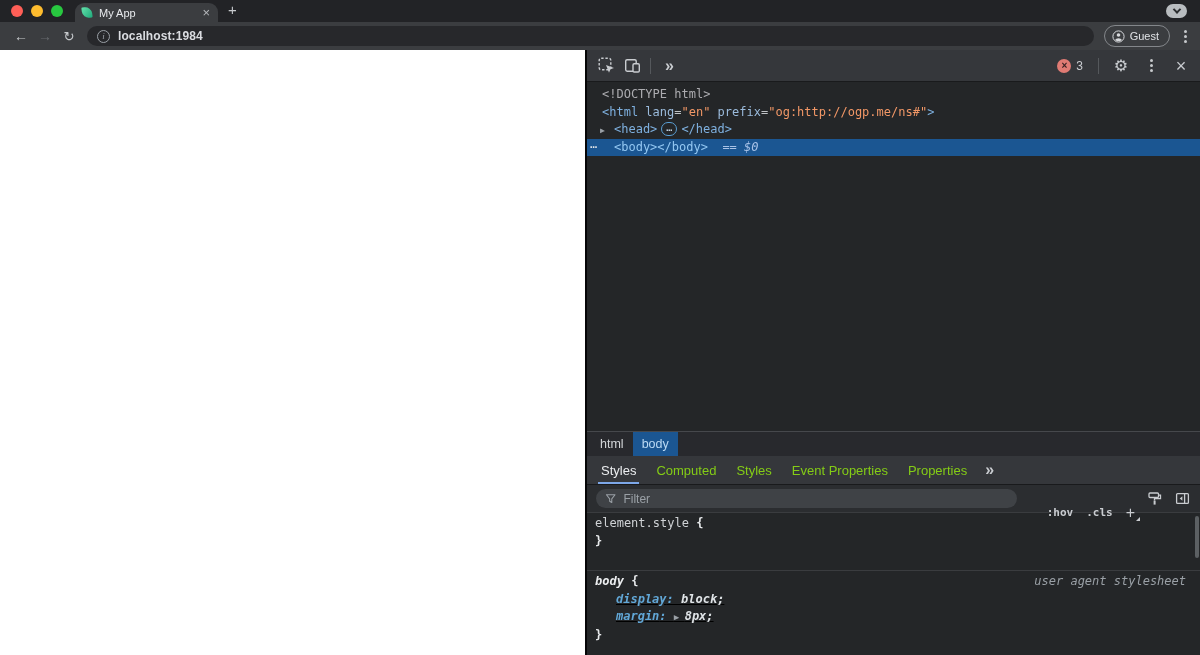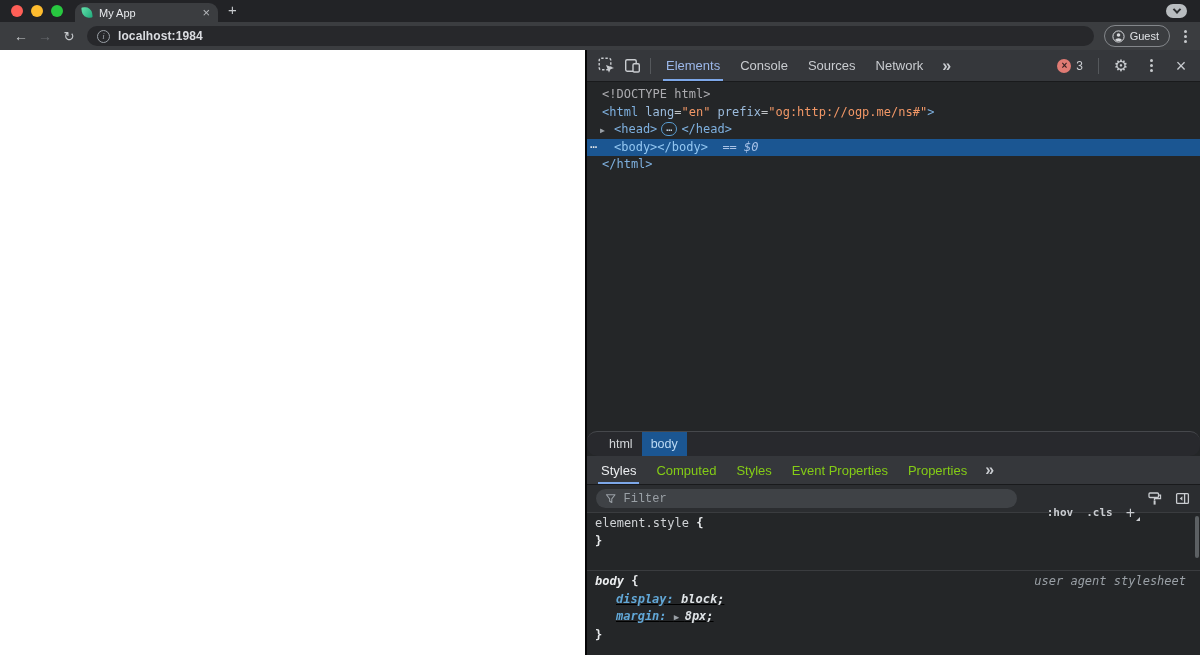--- a/index.html
+++ b/index.html
@@ -83,39 +83,39 @@
   .drow.selected .tk-tag { color:#93c7f2; }
   .tk-attr { color:#9bbbdc; }
   .tk-punc { color:#c0c4c8; }
   .tk-val { color:#f29766; }
   .tk-hint { color:#a9c3e8; font-style:italic; }
   .tk-badge { display:inline-block; border:1px solid #5a9fd4; color:#cfe3f5; border-radius:8px;
               line-height:10px; font-size:10px; padding:0 4px 2px; margin:0 4px; vertical-align:2px; }
 
   
   .crumbs { height:25px; flex:none; background:#28292d; border-top:1px solid #46484c;
-            display:flex; align-items:stretch; font-size:12.5px; padding-left:13px;border-radius:10px; }
+            display:flex; align-items:stretch; font-size:12.5px; padding-left:4px; }
   .crumb { padding:0 9px; display:flex; align-items:center; color:#d2d5d8; }
   .crumb.active { background:#1b5692; color:#bcdaf4; }
 
   
   .styles-tabs { height:29px; flex:none; background:#35373b; border-bottom:1px solid #191a1c;
                  display:flex; align-items:stretch; padding:0 4px;text-align:center; }
   .st-tab { padding:0 10px; display:flex; align-items:center; font-size:13px; color:#84cc16; position:relative; }
   .st-tab.active { color:#eceef0; }
   .st-tab.active::after { content:''; position:absolute; left:7px; right:7px; bottom:0; height:2px; background:#7da7e8; }
   .st-more { color:#c9ccd0; font-size:16px; font-weight:bold; padding:0 8px; display:flex; align-items:center; letter-spacing:-1px; }
 
   
   .filter-bar { height:28px; flex:none; background:#2b2d30; border-bottom:1px solid #3a3c3f;
                 display:flex; align-items:center; padding:0 9px; gap:10px; }
   .filter-pill { flex:1; height:19px; border-radius:10px; background:#3f4246; display:flex;
                  align-items:center; padding:0 9px; gap:7px; max-width:421px; }
   .filter-pill input { background:transparent; border:none; outline:none; color:#f0abfc; font-size:12px; width:100%;
-                 font-family:Liberation Mono, monospace; }
+                 font-family:Liberation Sans, sans-serif; }
   .filter-pill input::placeholder { color:#9aa0a6; }
   .toggle-group { margin-left:auto; display:flex; align-items:center; gap:13px; }
   .toggle { font-family:"DejaVu Sans Mono",monospace; font-size:11px; font-weight:bold; color:#c9ccd0;margin-top:28px; }
   .toggle.t-plus { font-family:"Liberation Sans",sans-serif; font-size:16px; font-weight:normal; position:relative; line-height:1; }
   .toggle.t-plus::after { content:''; position:absolute; right:-5px; bottom:0;
                  border-left:4px solid transparent; border-bottom:4px solid #c9ccd0; }
 
   
   .styles-content { flex:1; position:relative; font-family:"DejaVu Sans Mono",monospace;
                     font-size:12px; line-height:17.5px; overflow:hidden; }
@@ -192,26 +192,20 @@
             <path d="M8 8 L16 11 L12.4 12.2 L11 15.8 Z" fill="#c9ccd0"></path>
           </svg>
         </span>
         <span class="icon-btn">
           <svg width="17" height="17" viewBox="0 0 17 17">
             <rect x="1.7" y="2.7" width="10.5" height="11.5" rx="1.4" fill="none" stroke="#c9ccd0" stroke-width="1.4"></rect>
             <rect x="9" y="6.7" width="6.3" height="8.3" rx="1.2" fill="#35373b" stroke="#c9ccd0" stroke-width="1.4"></rect>
           </svg>
         </span>
         <span class="dt-sep"></span>
-        <div class="dt-tabs">
-            <div class="dt-tab active">Elements</div>
-            <div class="dt-tab">Console</div>
-            <div class="dt-tab">Sources</div>
-            <div class="dt-tab">Network</div>
-          </div>
         <span class="dt-more">»</span>
         <div class="dt-right">
           <span class="err-badge">
             <span class="err-circle">×</span>
             <span class="err-count">3</span>
           </span>
           <span class="dt-sep"></span>
           <span class="icon-btn gear">⚙</span>
           <span class="icon-btn">
             <span class="vdots" style="margin-left:0">
@@ -222,21 +216,20 @@
           </span>
           <span class="icon-btn dt-close">×</span>
         </div>
       </div>
 
       <div class="dom-tree">
           <div class="drow"><span class="tk tk-doctype">&lt;!DOCTYPE html&gt;</span></div>
           <div class="drow"><span class="tk tk-tag">&lt;html</span><span class="tk tk-attr"> lang</span><span class="tk tk-punc">=</span><span class="tk tk-val">"en"</span><span class="tk tk-attr"> prefix</span><span class="tk tk-punc">=</span><span class="tk tk-val">"og:http://ogp.me/ns#"</span><span class="tk tk-tag">&gt;</span></div>
           <div class="drow ind1"><span class="expander">▶</span><span class="tk tk-tag">&lt;head&gt;</span><span class="tk tk-badge">…</span><span class="tk tk-tag">&lt;/head&gt;</span></div>
           <div class="drow selected ind1"><span class="gutter">⋯</span><span class="tk tk-tag">&lt;body&gt;</span><span class="tk tk-tag">&lt;/body&gt;</span><span class="tk tk-hint">  == $0</span></div>
-          <div class="drow"><span class="tk tk-tag">&lt;/html&gt;</span></div>
         </div>
 
       <div class="crumbs">
           <div class="crumb">html</div>
           <div class="crumb active">body</div>
         </div>
 
       <div class="styles-tabs">
         <div class="dt-tabs" style="padding:0">
             <div class="st-tab active">Styles</div>

